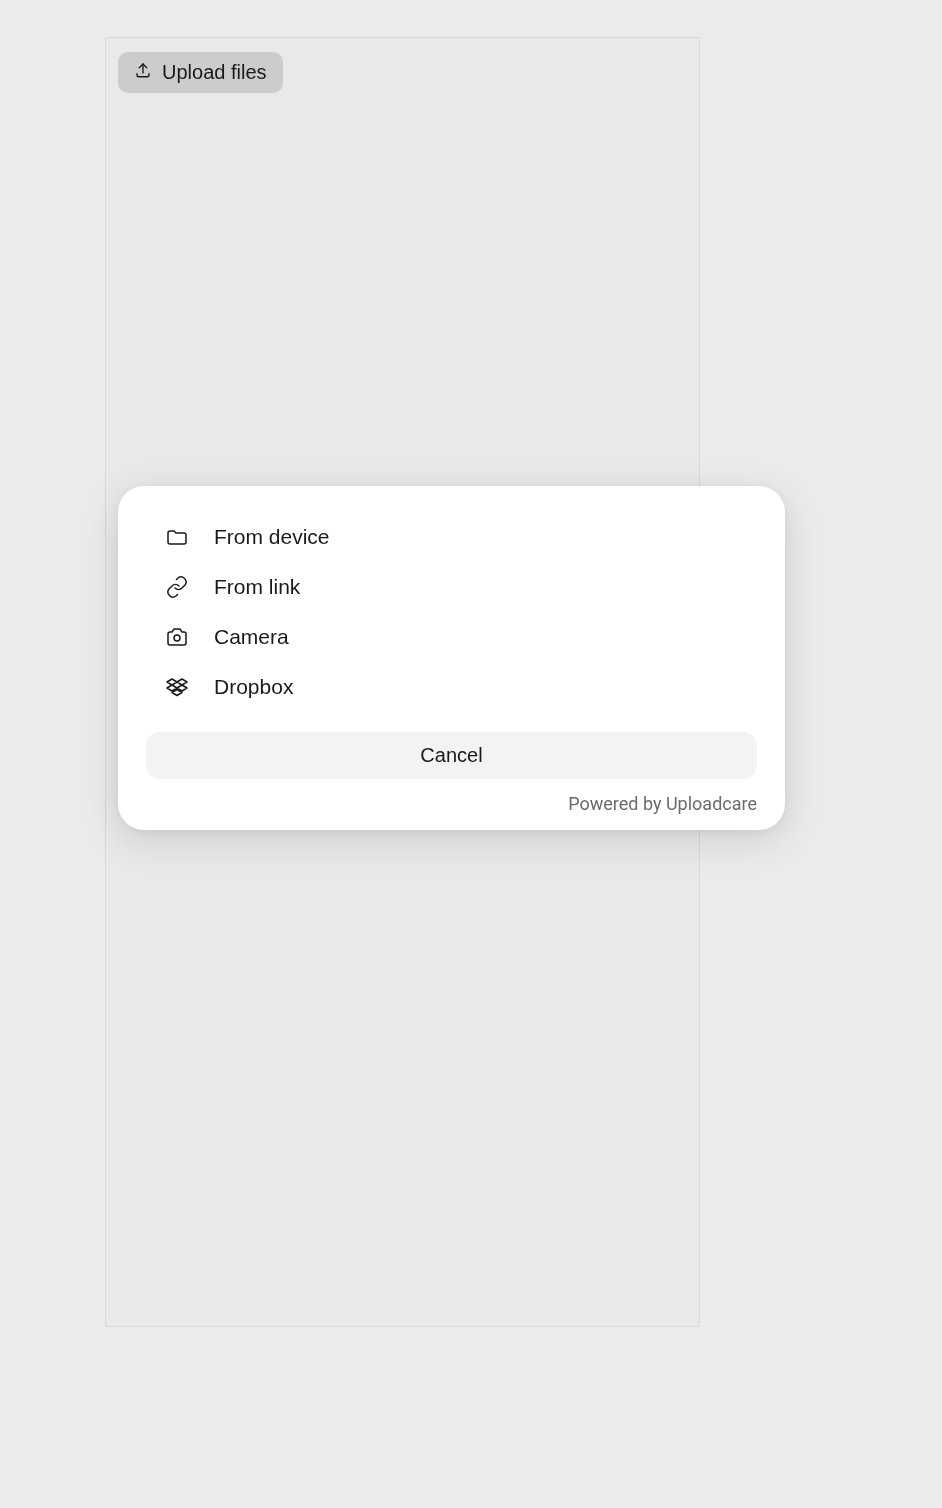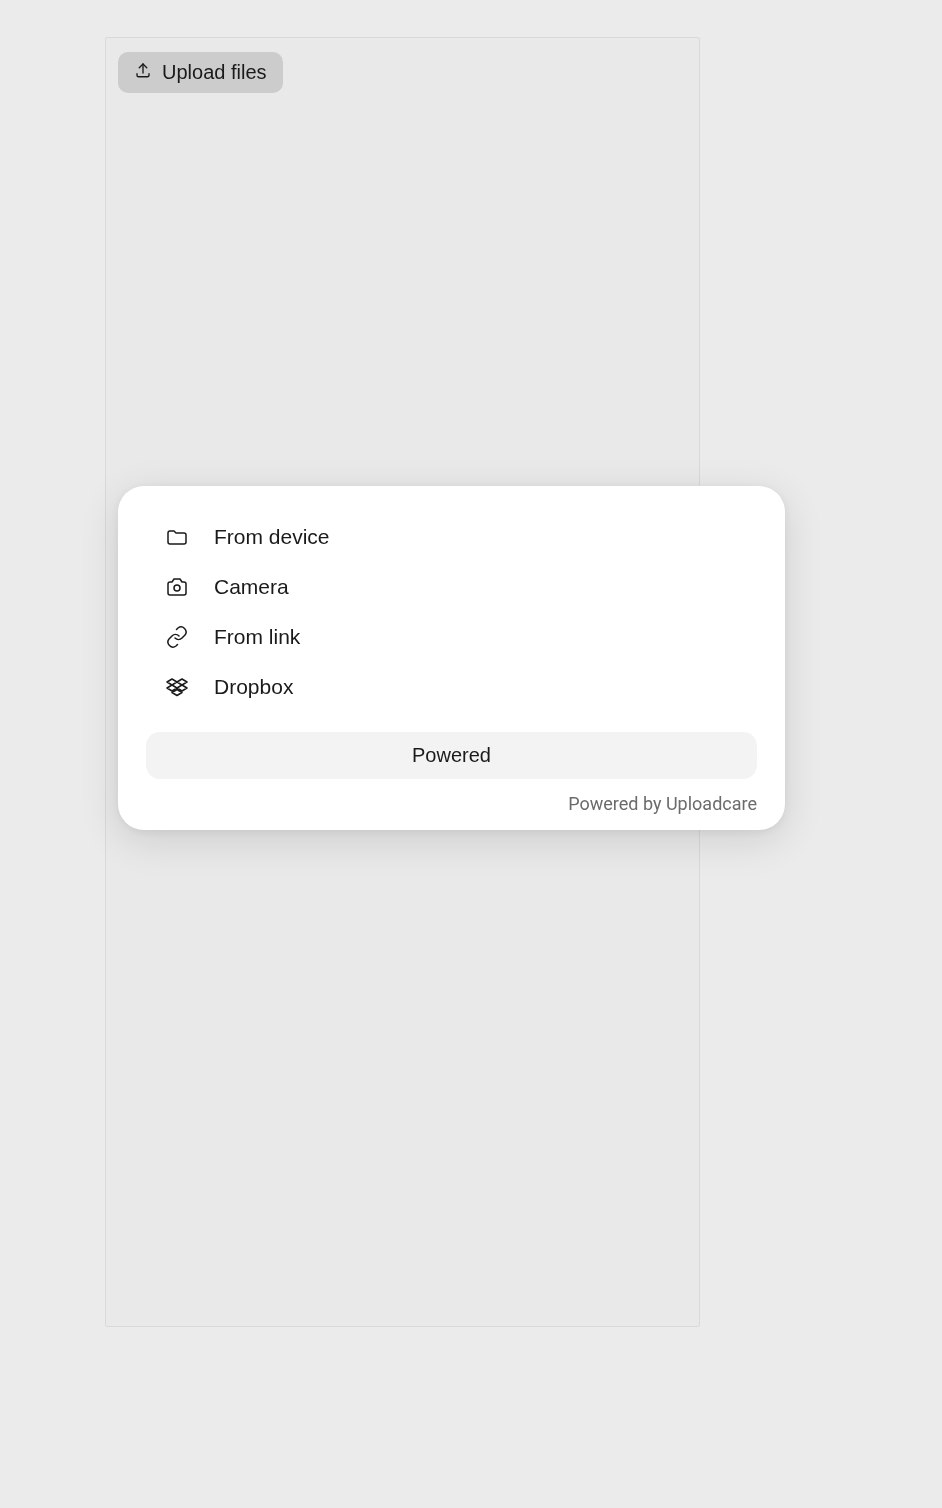--- a/index.html
+++ b/index.html
@@ -133,51 +133,51 @@
         <svg viewBox="0 0 24 24" stroke-linecap="round" stroke-linejoin="round">
           <path d="M3 8 a2 2 0 0 1 2 -2 h4 l2 2 h8 a2 2 0 0 1 2 2 v7 a2 2 0 0 1 -2 2 H5 a2 2 0 0 1 -2 -2 Z"></path>
         </svg>
       </span>
       <span class="source-label">From device</span>
     </button>
 
     <button class="source-item">
       <span class="source-icon">
         <svg viewBox="0 0 24 24" stroke-linecap="round" stroke-linejoin="round">
+          <path d="M10 13a5 5 0 0 0 7 0l3-3a5 5 0 0 0-7-7l-1.5 1.5"></path>
+          <path d="M14 11a5 5 0 0 0-7 0l-3 3a5 5 0 0 0 7 7l1.5-1.5"></path>
+        </svg>
+      </span>
+      <span class="source-label">From link</span>
+    </button>
+
+    <button class="source-item">
+      <span class="source-icon">
+        <svg viewBox="0 0 24 24" stroke-linecap="round" stroke-linejoin="round">
           <path d="M3 9a2 2 0 0 1 2-2h2l2-3h6l2 3h2a2 2 0 0 1 2 2v9a2 2 0 0 1-2 2H5a2 2 0 0 1-2-2Z"></path>
           <circle cx="12" cy="13" r="3"></circle>
         </svg>
       </span>
       <span class="source-label">Camera</span>
-    </button>
-
-    <button class="source-item">
-      <span class="source-icon">
-        <svg viewBox="0 0 24 24" stroke-linecap="round" stroke-linejoin="round">
-          <path d="M10 13a5 5 0 0 0 7 0l3-3a5 5 0 0 0-7-7l-1.5 1.5"></path>
-          <path d="M14 11a5 5 0 0 0-7 0l-3 3a5 5 0 0 0 7 7l1.5-1.5"></path>
-        </svg>
-      </span>
-      <span class="source-label">From link</span>
     </button>
 
     <button class="source-item">
       <span class="source-icon">
         <svg viewBox="0 0 24 24" stroke-linecap="round" stroke-linejoin="round">
           <path d="M7 4 L12 7 L7 10 L2 7 Z"></path>
           <path d="M17 4 L22 7 L17 10 L12 7 Z"></path>
           <path d="M7 10 L12 13 L7 16 L2 13 Z"></path>
           <path d="M17 10 L22 13 L17 16 L12 13 Z"></path>
           <path d="M7 17.5 L12 20.5 L17 17.5 L12 14.5 Z"></path>
         </svg>
       </span>
       <span class="source-label">Dropbox</span>
     </button>
 
 
   </div>
 
   <button class="cancel-button">
-    <span>Powered</span>
+    <span>Cancel</span>
   </button>
 
   <div class="powered-by">Powered by Uploadcare</div>
 </div>
 
 </body></html>

